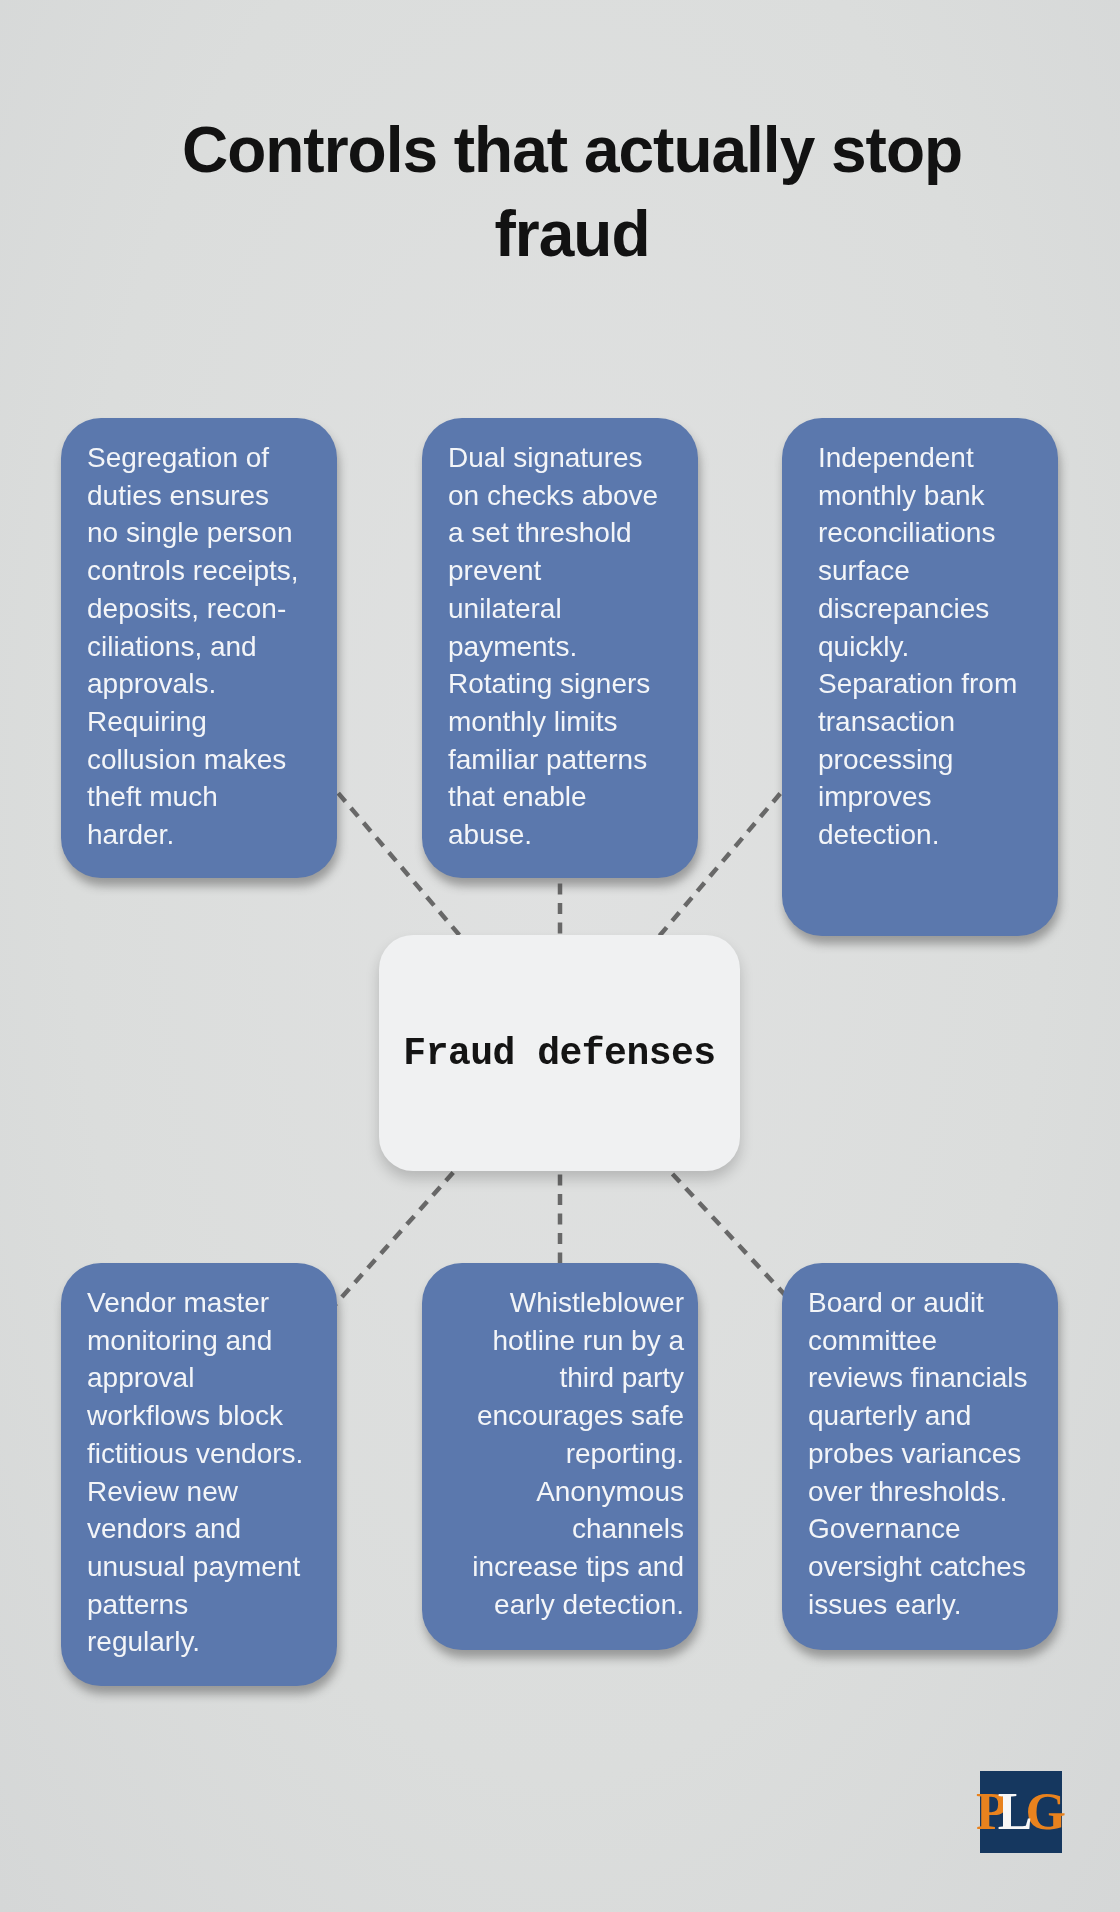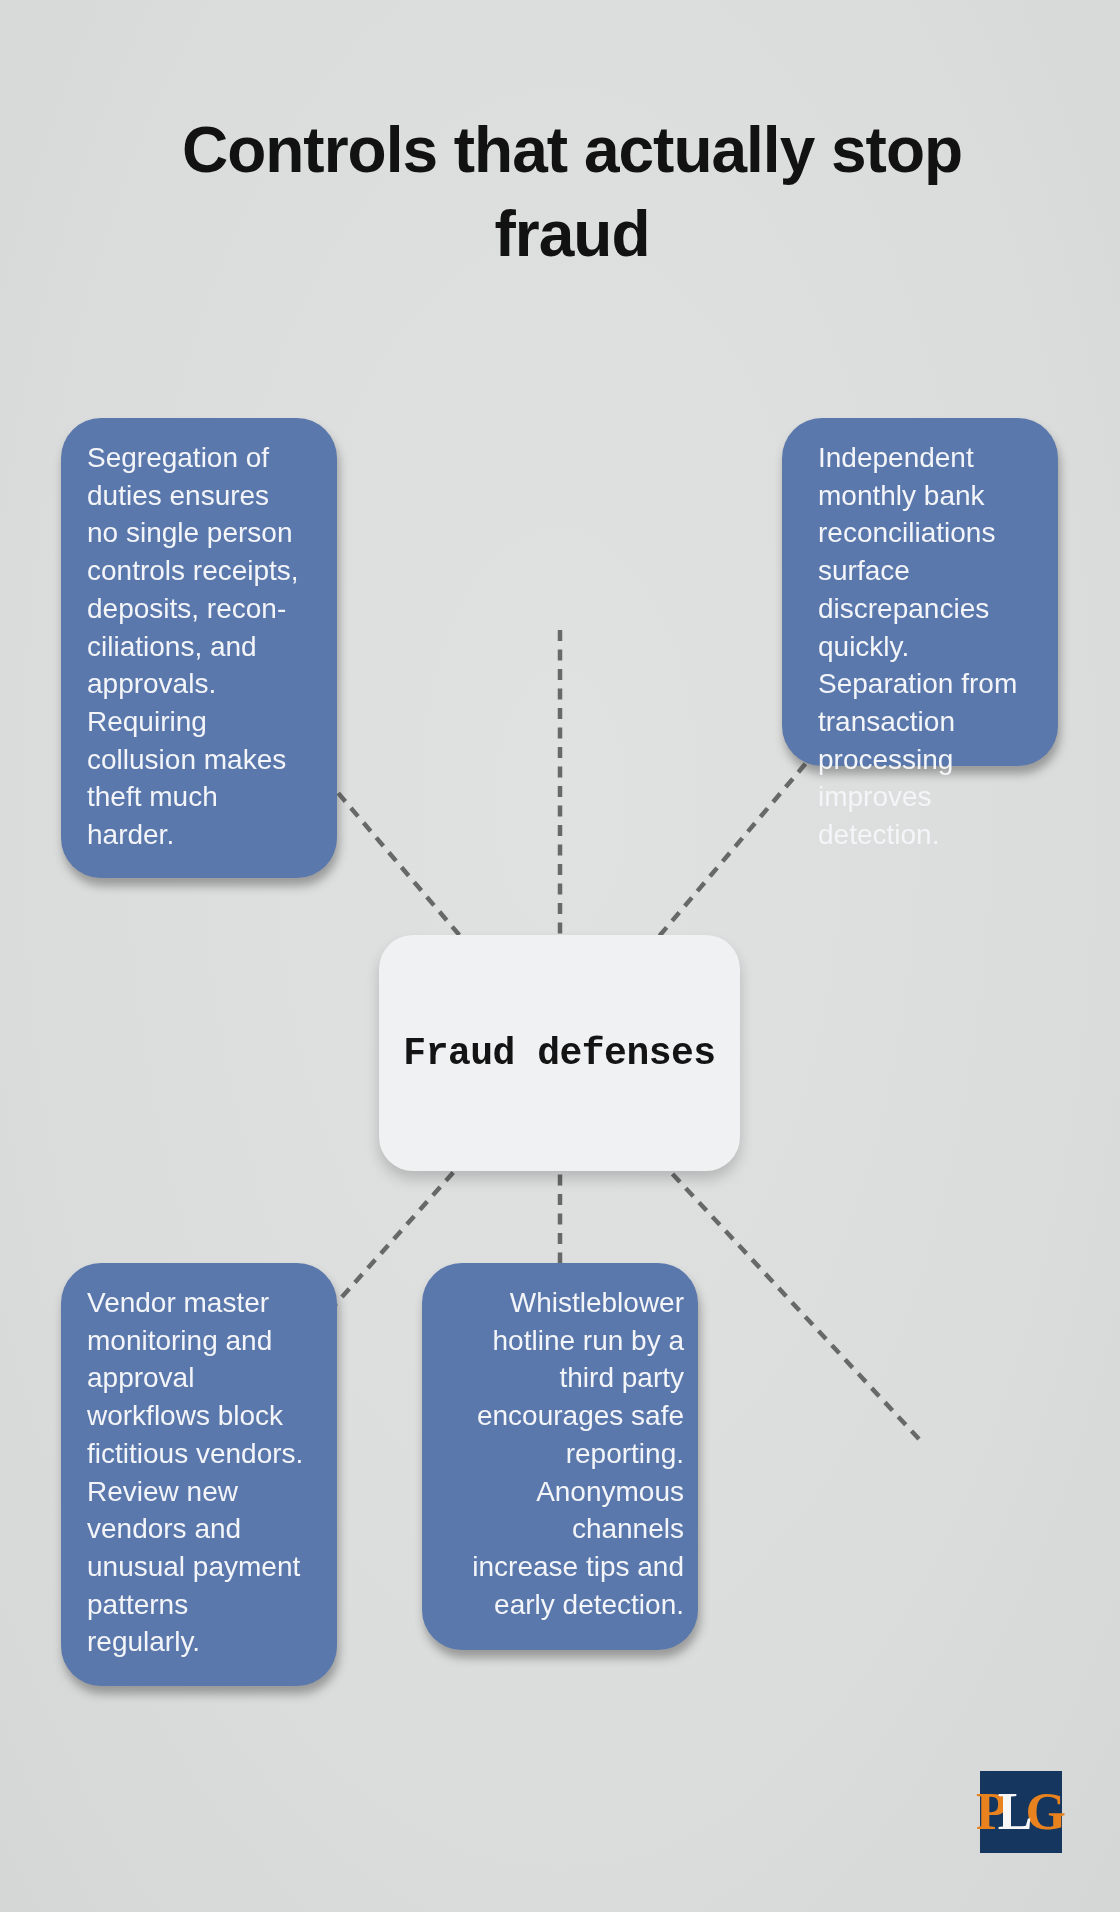--- a/index.html
+++ b/index.html
@@ -45,21 +45,21 @@
     color: var(--card-text, #f3f5f8);
     font-size: 28px;
     line-height: 37.7px;
     padding: 21px 14px 20px 26px;
     white-space: pre-line;
     box-shadow: 2px 8px 10px rgba(70,70,70,0.45);
     margin-top: 18px;
   }
   .card.c1 { left: 61px;  top: 400px;  height: 460px; }
   .card.c2 { left: 422px; top: 400px;  height: 460px; }
-  .card.c3 { left: 782px; top: 400px;  height: 348px; padding-left: 36px; }
+  .card.c3 { left: 782px; top: 400px;  height: 518px; padding-left: 36px; }
   .card.c4 { left: 61px;  top: 1245px; height: 423px; }
   .card.c5 { left: 422px; top: 1245px; height: 387px; text-align: right; }
   .card.c6 { left: 782px; top: 1245px; height: 387px; }
   .hub {
     position: absolute;
     z-index: 2;
     left: 379px;
     top: 935px;
     width: 361px;
     height: 236px;
@@ -122,20 +122,31 @@
 no single person
 controls receipts,
 deposits, recon-
 ciliations, and
 approvals.
 Requiring
 collusion makes
 theft much
 harder.</div>
 
+  <div class="card c2">Dual signatures
+on checks above
+a set threshold
+prevent
+unilateral
+payments.
+Rotating signers
+monthly limits
+familiar patterns
+that enable
+abuse.</div>
 
   <div class="card c3">Independent
 monthly bank
 reconciliations
 surface
 discrepancies
 quickly.
 Separation from
 transaction
 processing
@@ -156,20 +167,29 @@
   <div class="card c5">Whistleblower
 hotline run by a
 third party
 encourages safe
 reporting.
 Anonymous
 channels
 increase tips and
 early detection.</div>
 
+  <div class="card c6">Board or audit
+committee
+reviews financials
+quarterly and
+probes variances
+over thresholds.
+Governance
+oversight catches
+issues early.</div>
 
   <div class="hub">
     <span class="hub-label">Fraud defenses</span>
   </div>
 
   <div class="logo">
     <span class="lp">P</span>
     <span class="ll">L</span>
     <span class="lg">G</span>
   </div>

